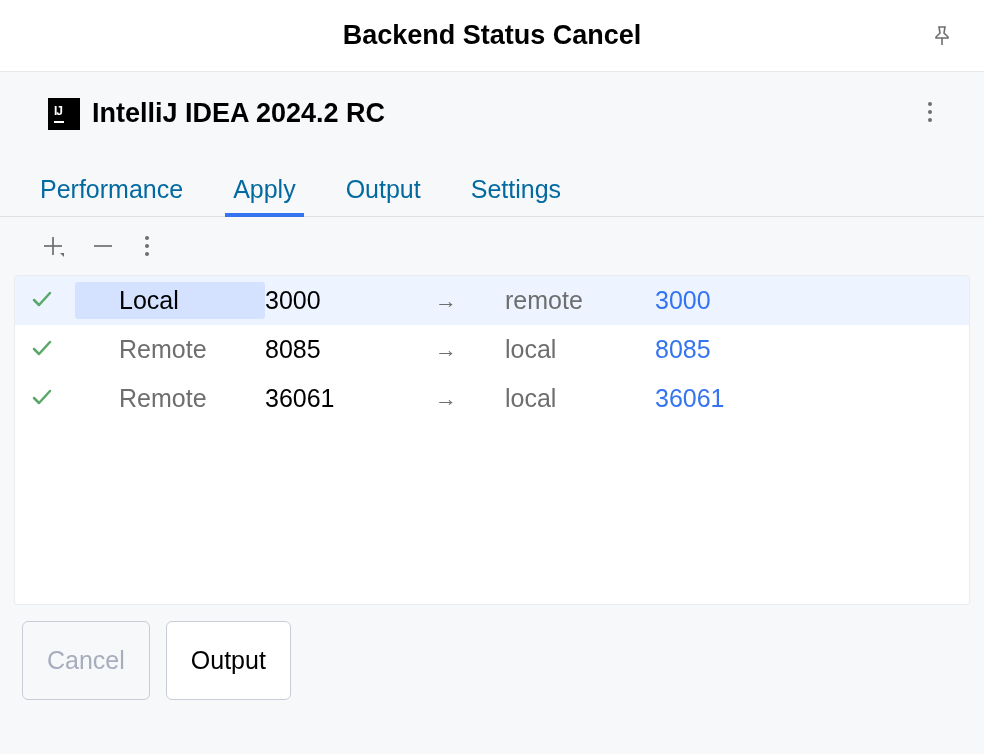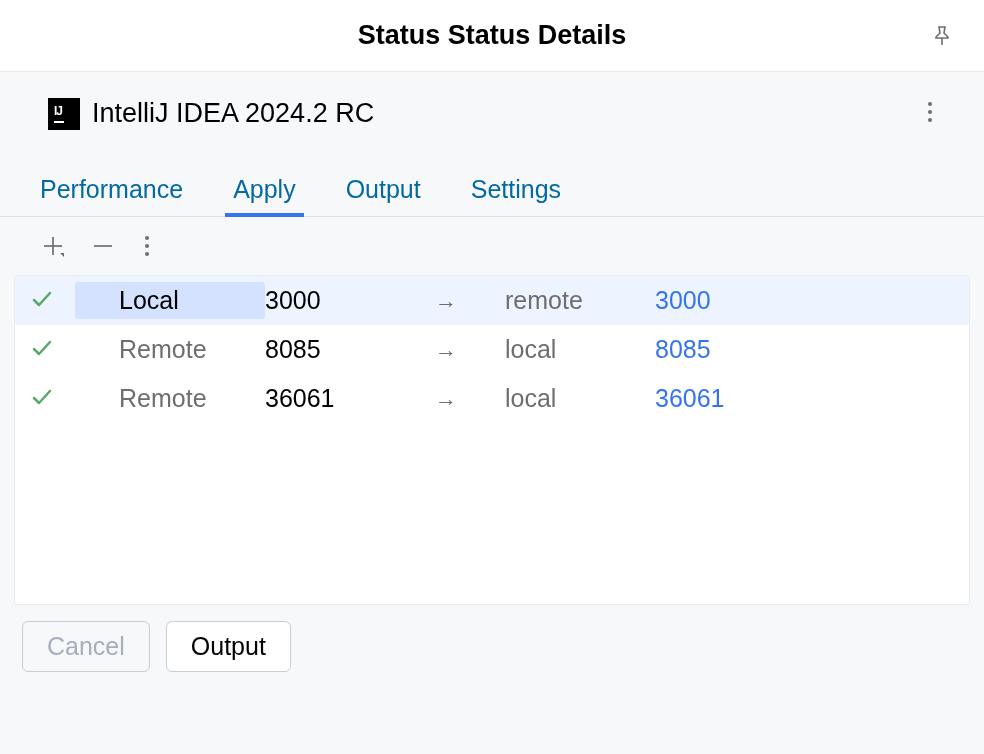--- a/index.html
+++ b/index.html
@@ -67,21 +67,21 @@
       color: #fff;
       display: flex;
       align-items: center;
       justify-content: center;
       font-size: 13px;
       font-weight: 700;
       letter-spacing: -1px;
     }
     .app-name {
       font-size: 27px;
-      font-weight: 400;
+      font-weight: 700;
     }
     .more-vert {
       color: #6e6e6e;
       padding: 4px;
     }
     .email {
       font-size: 25px;
       color: #000;
       margin-top: 28px;
     }
@@ -182,42 +182,42 @@
       font-size: 25px;
       color: #3574f0;
     }
     .footer {
       padding: 16px 22px;
       display: flex;
       gap: 16px;
     }
     .btn {
       font-size: 25px;
-      padding: 10px 24px;
+      padding: 24px 24px;
       border-radius: 6px;
       cursor: pointer;
       border: 1px solid #c9ccd6;
       background: #fff;
     }
     .btn-cancel {
       color: #a8adbd;
       background: #f7f8fa;
       cursor: default;
     }
     .btn-apply {
       color: #000;
     }
   </style>
 </head>
 <body>
 
 <div class="window">
 
   <div class="titlebar">
-    <div class="titlebar-title">Status Status Details</div>
+    <div class="titlebar-title">Backend Status Cancel</div>
     <div class="pin-icon">
       <svg width="24" height="24" viewBox="0 0 24 24" fill="none" stroke="currentColor" stroke-width="1.6">
         <path d="M9 3h6l-1 6 4 4v1H6v-1l4-4-1-6z"></path>
         <line x1="12" y1="14" x2="12" y2="21"></line>
       </svg>
     </div>
   </div>
 
   <div class="content">
 

